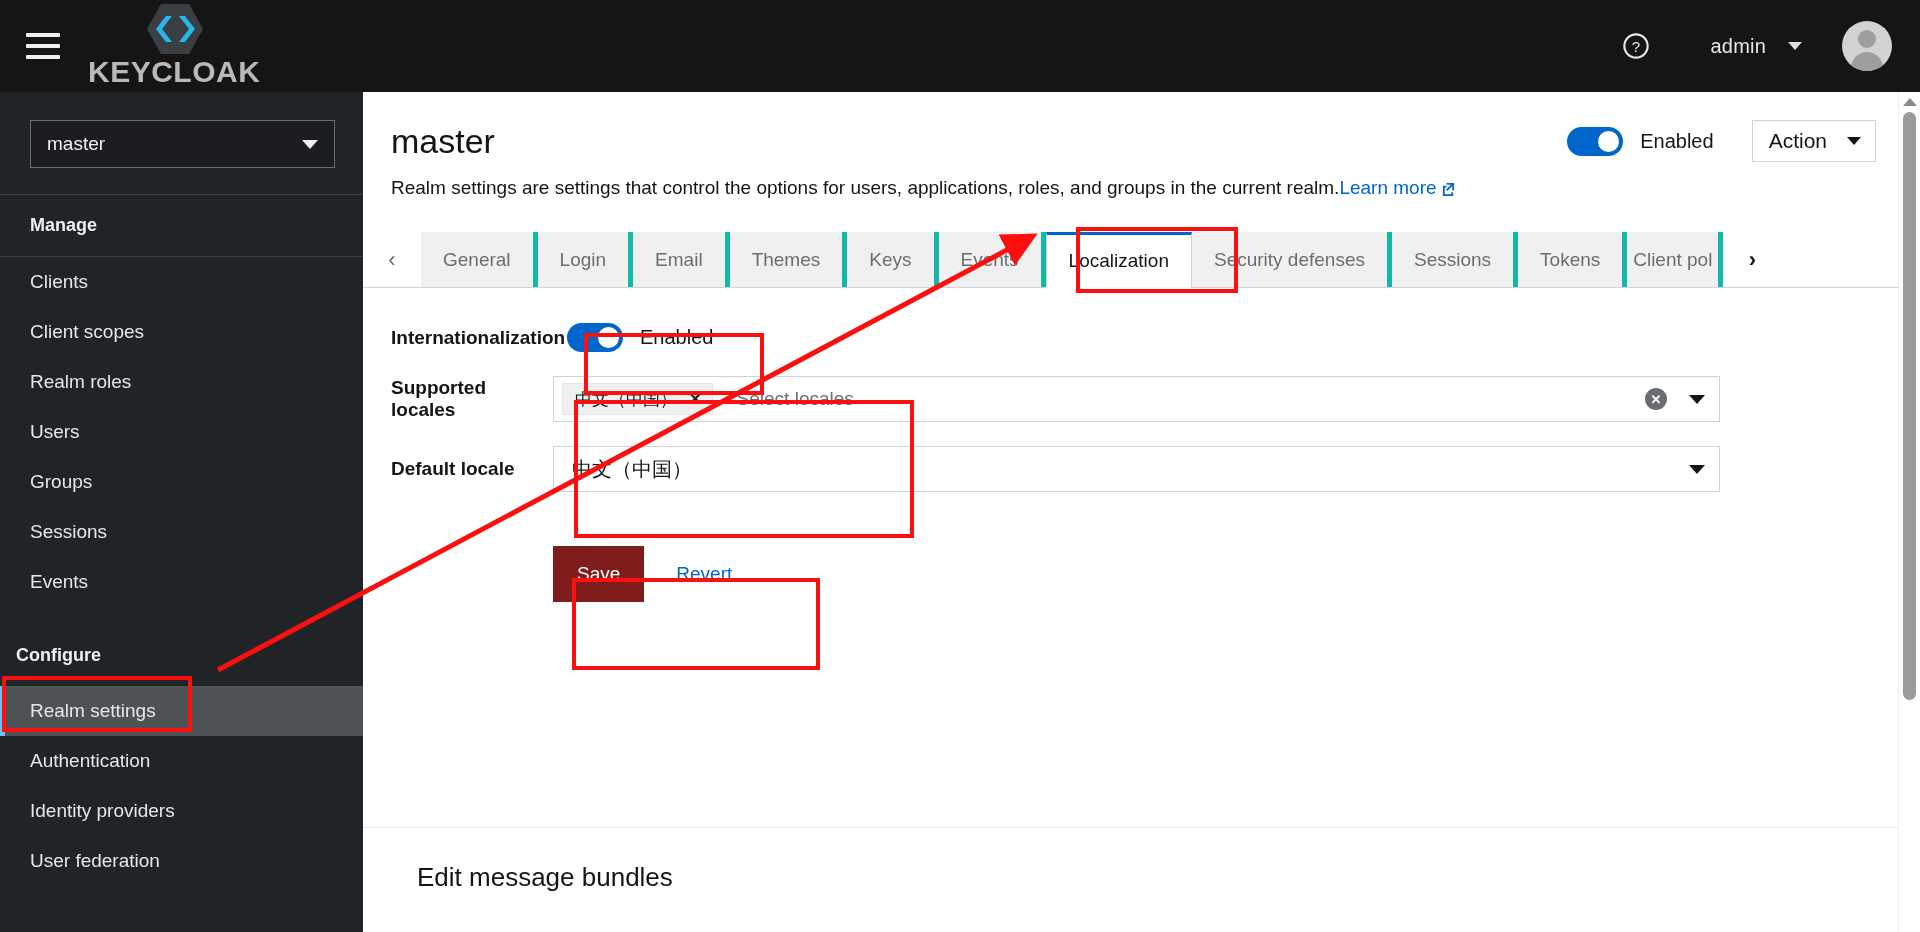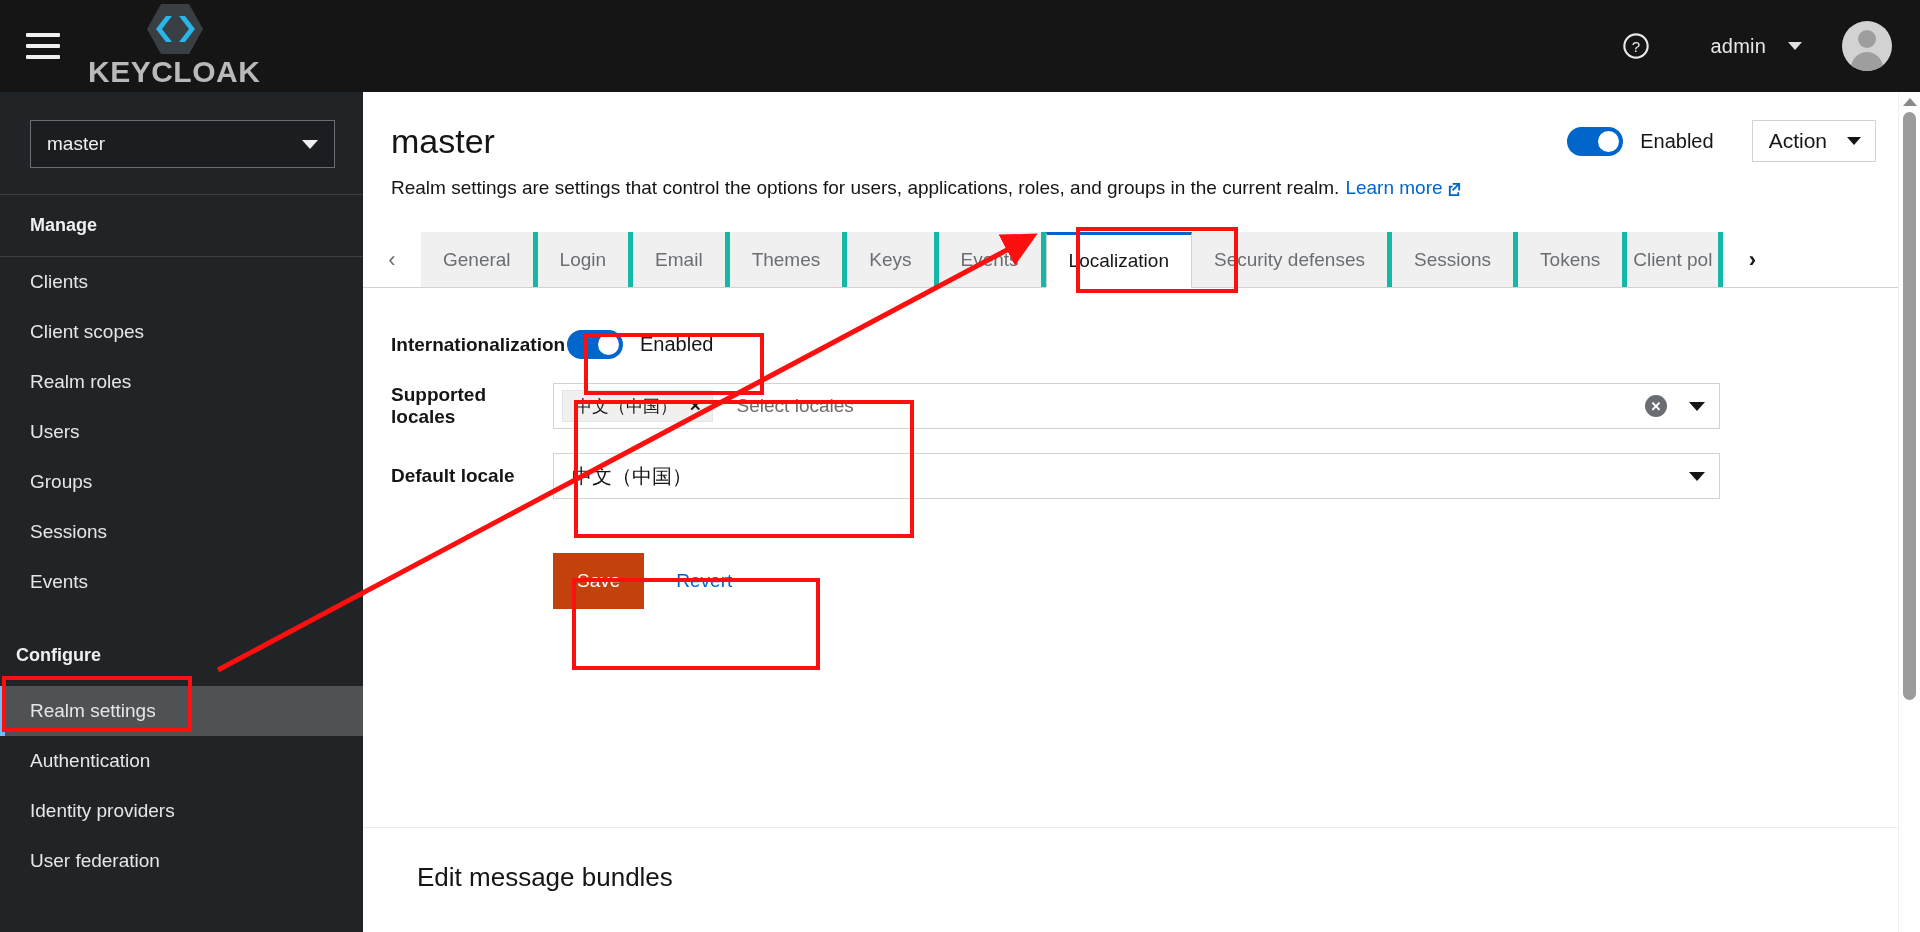--- a/index.html
+++ b/index.html
@@ -100,21 +100,21 @@
   .main {
     position:absolute; top:92px; left:363px;
     width: 1557px; height: 840px;
     background:#fff; overflow:hidden;
   }
   .page-head { padding: 30px 0 0 28px; position: relative; }
   .page-title { font-size: 34px; color:#151515; font-weight: 400; }
   .page-desc {
     margin-top: 16px; font-size: 19px; color:#151515;
   }
-  .learn-more { color:#06c; text-decoration: none; margin-left: 6px; cursor:pointer; }
+  .learn-more { color:#06c; text-decoration: none; margin-left: 0; cursor:pointer; }
   .ext-icon { display:inline-block; vertical-align:-2px; margin-left:4px; }
 
   .head-right {
     position: absolute; right: 44px; top: 28px;
     display:flex; align-items:center; gap: 0;
   }
   .switch {
     width: 56px; height: 29px; border-radius: 15px; background:#06c;
     position: relative; cursor:pointer;
   }
@@ -158,21 +158,21 @@
     border-left: 1px solid #d2d2d2;
     margin-bottom: -1px; border-bottom: 1px solid #fff;
   }
   .tab.truncated { overflow:hidden; max-width: 96px; }
   .tab-next {
     width: 58px; display:flex; align-items:center; justify-content:center;
     background:#fff; cursor:pointer; color:#151515; font-size:22px; font-weight:bold;
   }
 
   
-  .form { position:absolute; top: 238px; left:0; width: 1557px; }
+  .form { position:absolute; top: 231px; left:0; width: 1557px; }
   .form-row { display:flex; align-items:center; margin-bottom: 24px; }
   .form-label {
     width: 190px; padding-left: 28px; font-size: 19px; font-weight: bold; color:#151515;
     display:flex; align-items:center;
   }
   .help-q {
     display:inline-flex; align-items:center; justify-content:center;
     width:19px;height:19px;border-radius:50%;border:1.5px solid #6a6e73;
     color:#6a6e73; font-size:13px; margin-left:10px; cursor:pointer;
   }
@@ -198,21 +198,21 @@
   .sel-caret { width:0;height:0;border-left:8px solid transparent;border-right:8px solid transparent;border-top:9px solid #151515;cursor:pointer; }
 
   .select-input {
     flex:1; height: 46px; border: 1px solid #d2d2d2; background:#fff;
     display:flex; align-items:center; padding: 0 14px 0 18px; cursor:pointer;
   }
   .select-value { font-size: 20px; color:#151515; }
 
   .btn-row { display:flex; align-items:center; gap: 12px; margin: 54px 0 0 28px; padding-left: 162px; }
   .btn-save {
-    background:#c2410c; color:#fff; border:none; height: 56px; padding: 0 24px;
+    background:#7f1d1d; color:#fff; border:none; height: 56px; padding: 0 24px;
     font-size: 19px; cursor:pointer; font-family: inherit;
   }
   .btn-revert {
     background:transparent; color:#06c; border:none; height: 42px; padding: 0 20px;
     font-size: 19px; cursor:pointer; font-family: inherit;
   }
 
   .divider { position:absolute; top: 735px; left: 0; width: 1557px; height:1px; background:#ededed; }
   .bundles { position:absolute; top: 770px; left: 0; width: 1557px; padding: 0 28px 0 54px; }
   .bundles-title { font-size: 26px; color:#151515; }

